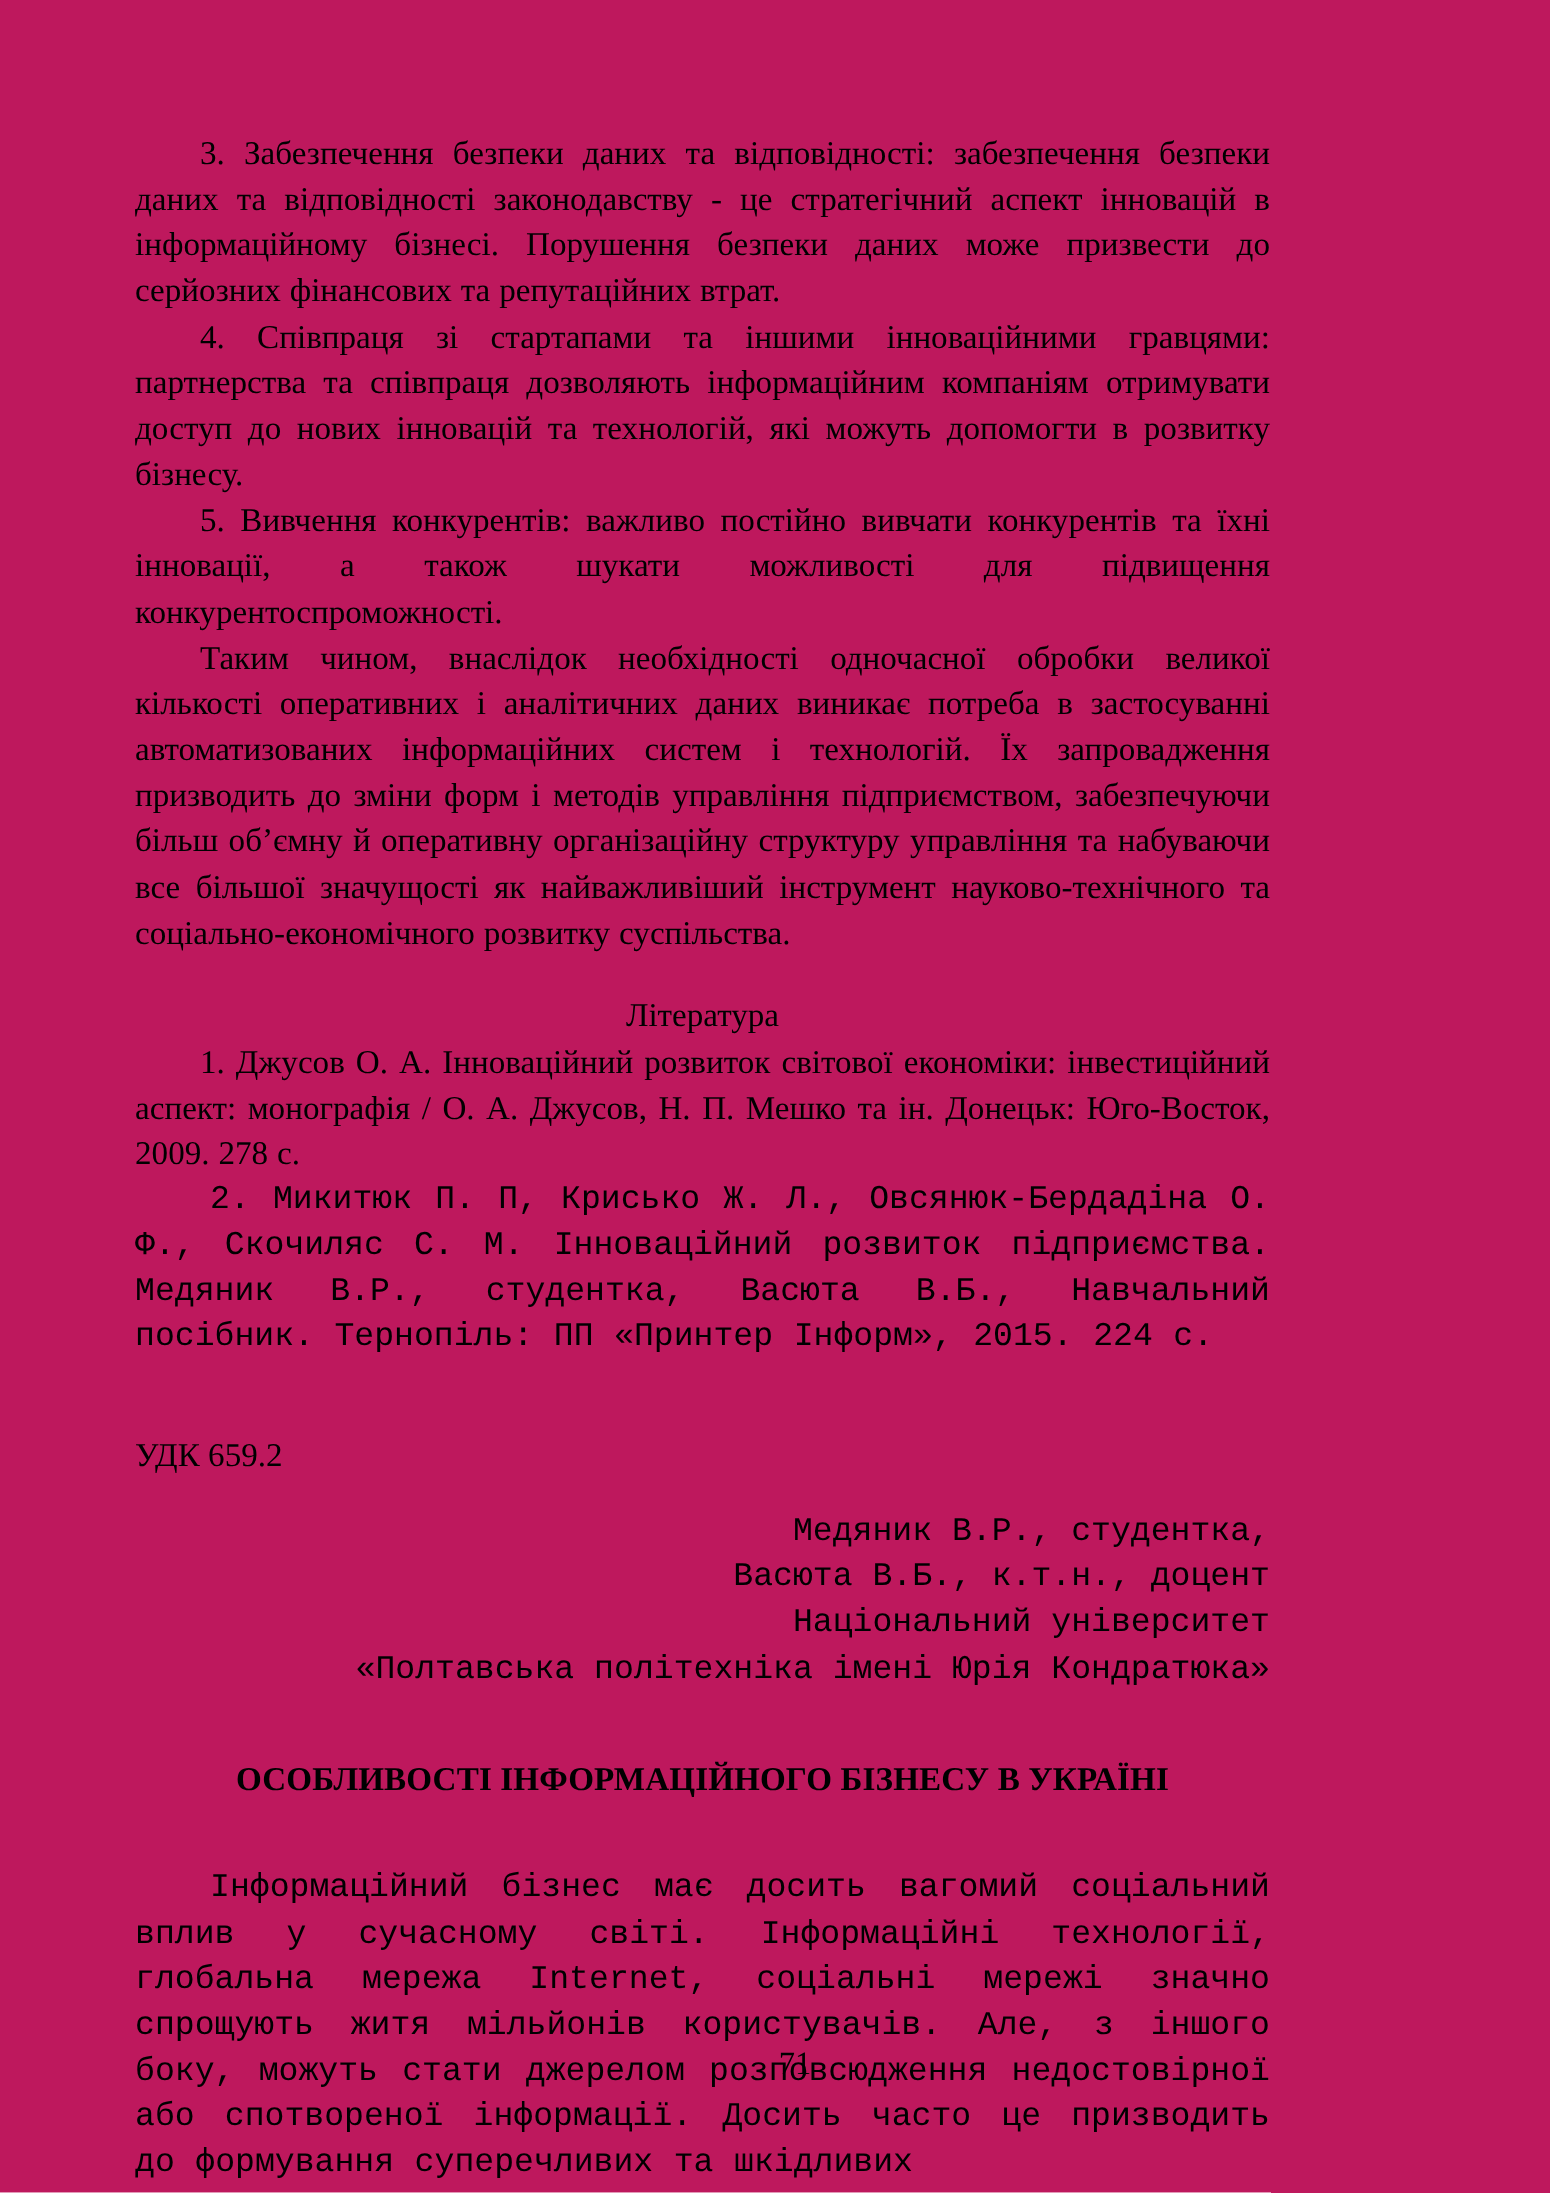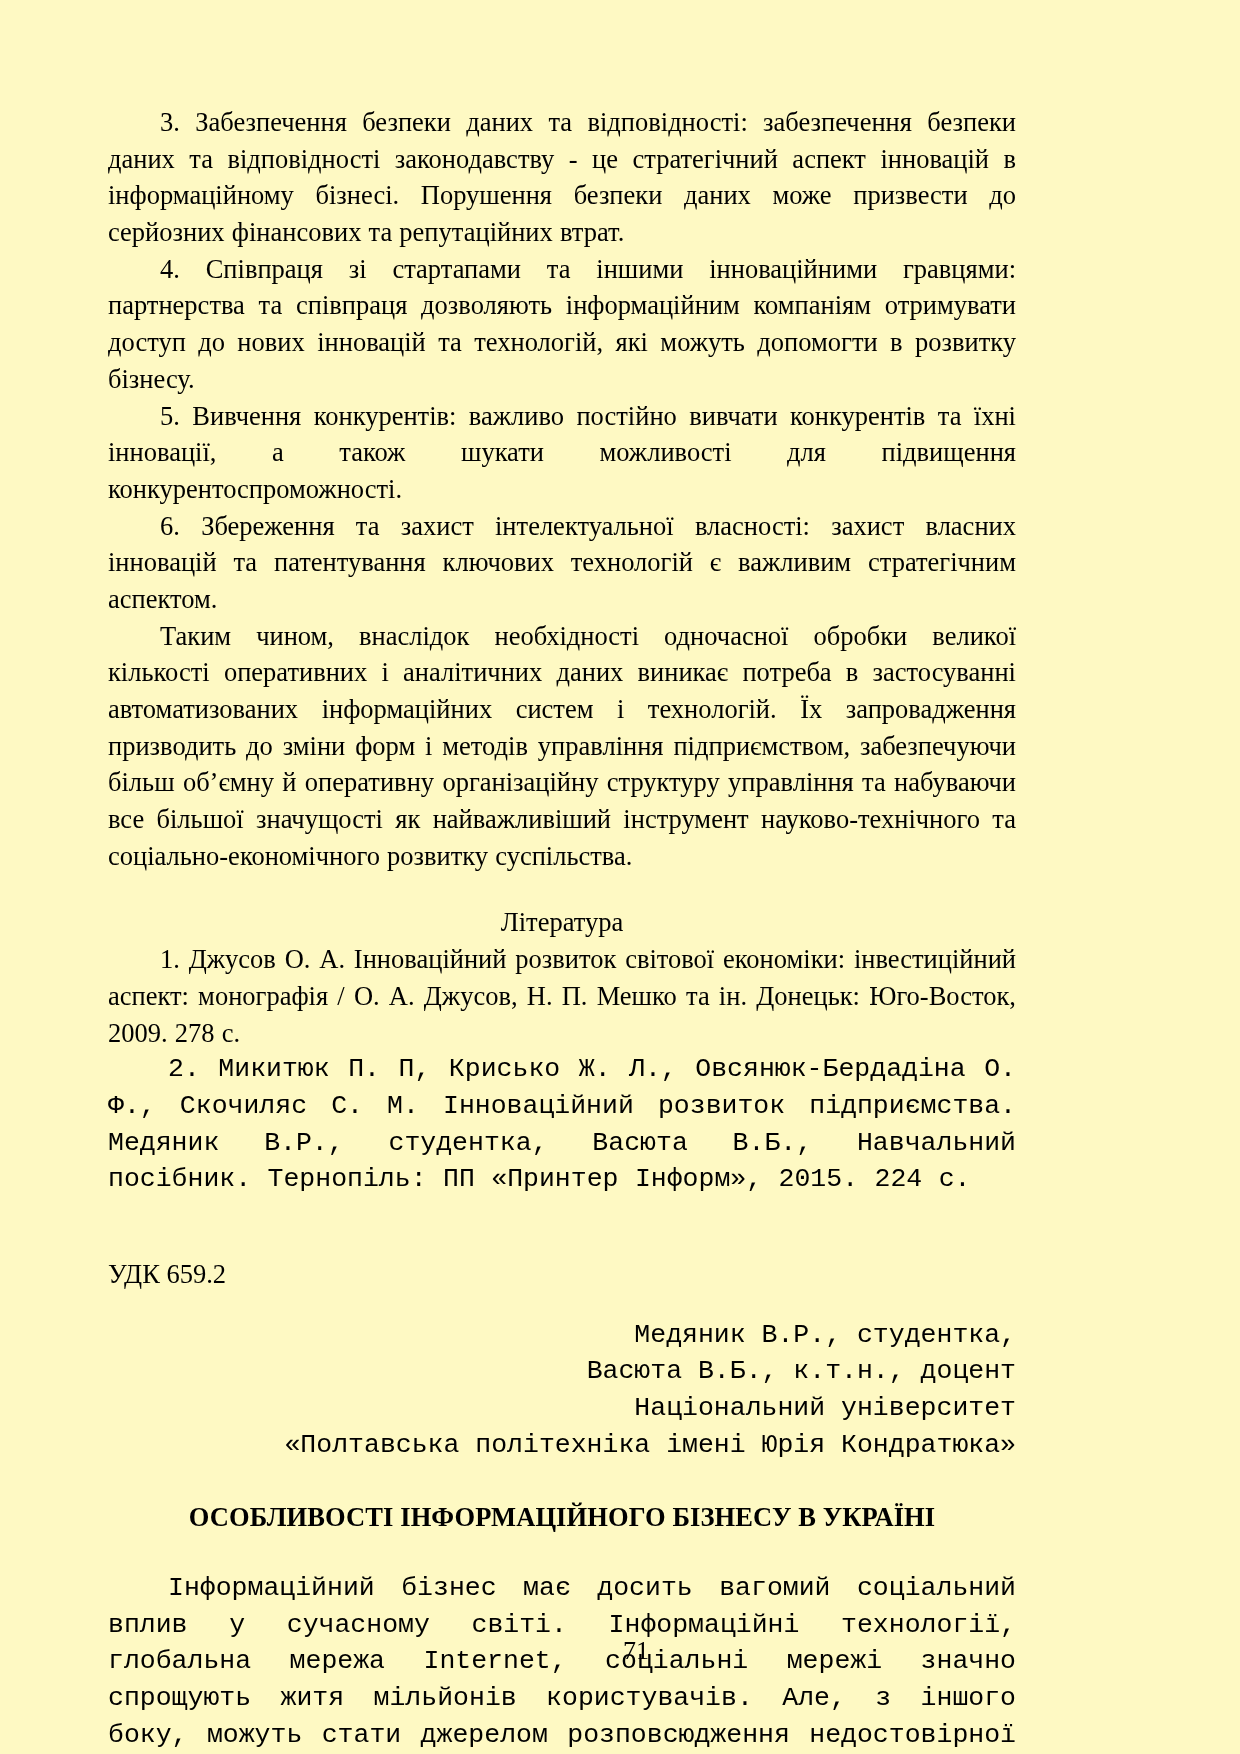--- a/index.html
+++ b/index.html
@@ -5,21 +5,21 @@
 <style>
   html, body {
     margin: 0;
     padding: 0;
     background: #ffffff;
   }
   .page {
     position: relative;
     width: 1240px;
     height: 1754px;
-    background: #fef9c3;
+    background: #be185d;
     margin: 0 auto;
     box-sizing: border-box;
     font-family: "Liberation Serif", "DejaVu Serif", serif;
     color: #000000;
     overflow: hidden;
   }
   .content {
     position: absolute;
     left: 108px;
     top: 104px;
@@ -58,21 +58,21 @@
 
   .authors {
     margin: 0;
     font-size: 26.5px;
     line-height: 1.385;
     text-align: right;
     font-family: Liberation Mono, monospace;
   }
   .title-gap-before { height: 36px; }
   .article-title {
-    margin: 0;
+    margin: 16px;
     font-size: 26.5px;
     line-height: 1.385;
     font-weight: bold;
     text-align: center;
     letter-spacing: 0.1px;
   }
   .title-gap-after { height: 34px; }
 
   .page-number {
     position: absolute;
@@ -88,21 +88,20 @@
 </head>
 <body>
 
 <div class="page">
 
   <div class="content">
 
     <p class="body">3. Забезпечення безпеки даних та відповідності: забезпечення безпеки даних та відповідності законодавству - це стратегічний аспект інновацій в інформаційному бізнесі. Порушення безпеки даних може призвести до серйозних фінансових та репутаційних втрат.</p>
     <p class="body">4. Співпраця зі стартапами та іншими інноваційними гравцями: партнерства та співпраця дозволяють інформаційним компаніям отримувати доступ до нових інновацій та технологій, які можуть допомогти в розвитку бізнесу.</p>
     <p class="body">5. Вивчення конкурентів: важливо постійно вивчати конкурентів та їхні інновації, а також шукати можливості для підвищення конкурентоспроможності.</p>
-    <p class="body">6. Збереження та захист інтелектуальної власності: захист власних інновацій та патентування ключових технологій є важливим стратегічним аспектом.</p>
     <p class="body">Таким чином, внаслідок необхідності одночасної обробки великої кількості оперативних і аналітичних даних виникає потреба в застосуванні автоматизованих інформаційних систем і технологій. Їх запровадження призводить до зміни форм і методів управління підприємством, забезпечуючи більш об’ємну й оперативну організаційну структуру управління та набуваючи все більшої значущості як найважливіший інструмент науково-технічного та соціально-економічного розвитку суспільства.</p>
 
     <div class="lit-gap"></div>
 
     <p class="heading-center">Література</p>
 
     <p class="body">1. Джусов О. А. Інноваційний розвиток світової економіки: інвестиційний аспект: монографія / О. А. Джусов, Н. П. Мешко та ін. Донецьк: Юго-Восток, 2009. 278 с.</p>
     <p class="body wide-indent"> 2. Микитюк П. П, Крисько Ж. Л., Овсянюк-Бердадіна О. Ф., Скочиляс С. М. Інноваційний розвиток підприємства. Медяник В.Р., студентка, Васюта В.Б., Навчальний посібник. Тернопіль: ПП «Принтер Інформ», 2015. 224 с.</p>
 
     <div class="udk-gap-before"></div>

